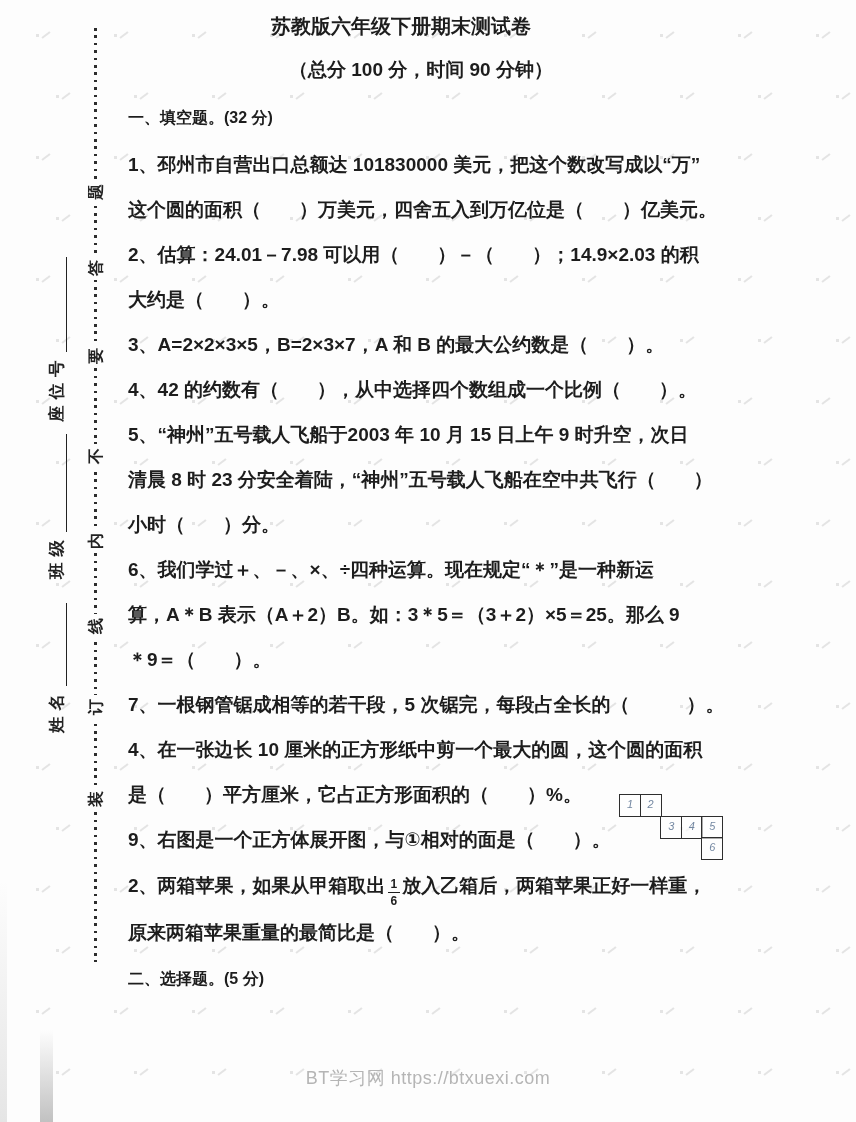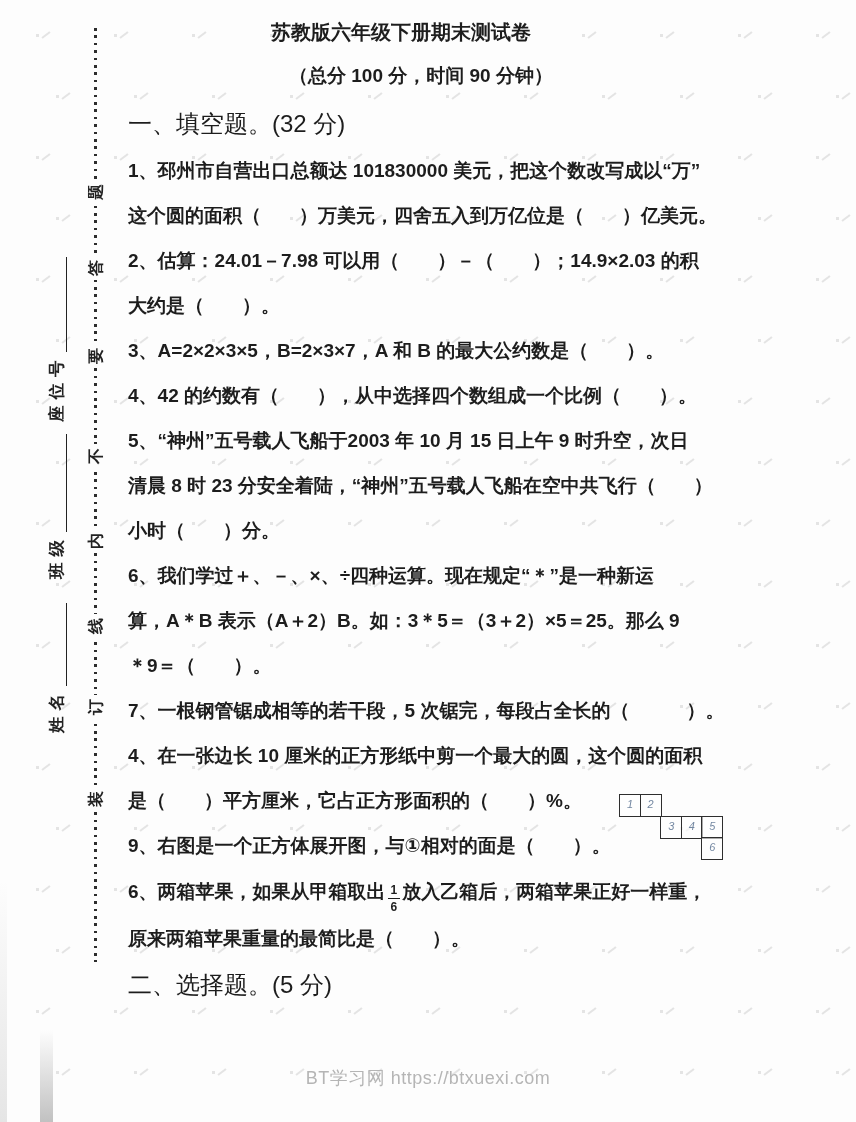--- a/index.html
+++ b/index.html
@@ -39,24 +39,24 @@
   .vfield{
     position:absolute;left:46px;height:21px;z-index:3;
     transform-origin:0 0;transform:rotate(-90deg);
     display:flex;align-items:flex-end;
     font-size:16.5px;font-weight:600;letter-spacing:6px;color:#222;
     white-space:nowrap;line-height:21px;
   }
   .vfield .vline{display:inline-block;border-bottom:1.6px solid #222;height:18px;margin-left:2px;}
 
   
-  .content{position:absolute;left:128px;top:18px;width:716px;z-index:2;}
+  .content{position:absolute;left:128px;top:12px;width:716px;z-index:2;}
   .title{font-size:20px;font-weight:700;text-align:center;padding-right:170px;height:28px;line-height:28px;margin-bottom:16px;white-space:nowrap;}
   .subtitle{font-size:19px;font-weight:600;text-align:center;padding-right:130px;height:28px;line-height:28px;margin-bottom:20px;white-space:nowrap;}
-  .sheading{font-size:24px;font-weight:400;height:28px;line-height:28px;margin-bottom:20px;white-space:nowrap;}
+  .sheading{font-size:16px;font-weight:700;height:28px;line-height:28px;margin-bottom:20px;white-space:nowrap;}
   .sheading.later{margin-top:6px;}
   .qline{font-size:19px;font-weight:600;line-height:26px;margin-bottom:19px;white-space:nowrap;}
 
   
   .frac{display:inline-block;vertical-align:middle;text-align:center;font-size:12px;line-height:1;font-weight:600;transform:translateY(6px);margin:0 2px;}
   .frac .num{display:block;border-bottom:1.4px solid var(--ink);padding:0 3px 2px;}
   .frac .den{display:block;padding-top:2px;}
 
   
   .net{position:absolute;left:619px;top:794px;width:112px;height:70px;z-index:2;}
@@ -316,21 +316,21 @@
         <div class="qline">5、“神州”五号载人飞船于2003 年 10 月 15 日上午 9 时升空，次日</div>
         <div class="qline">清晨 8 时 23 分安全着陆，“神州”五号载人飞船在空中共飞行（　　）</div>
         <div class="qline">小时（　　）分。</div>
         <div class="qline">6、我们学过＋、－、×、÷四种运算。现在规定“＊”是一种新运</div>
         <div class="qline">算，A＊B 表示（A＋2）B。如：3＊5＝（3＋2）×5＝25。那么 9</div>
         <div class="qline">＊9＝（　　）。</div>
         <div class="qline">7、一根钢管锯成相等的若干段，5 次锯完，每段占全长的（　　　）。</div>
         <div class="qline">4、在一张边长 10 厘米的正方形纸中剪一个最大的圆，这个圆的面积</div>
         <div class="qline">是（　　）平方厘米，它占正方形面积的（　　）%。</div>
         <div class="qline">9、右图是一个正方体展开图，与①相对的面是（　　）。</div>
-        <div class="qline"><span>6、两箱苹果，如果从甲箱取出</span><span class="frac"><span class="num">1</span><span class="den">6</span></span><span>放入乙箱后，两箱苹果正好一样重，</span></div>
+        <div class="qline"><span>2、两箱苹果，如果从甲箱取出</span><span class="frac"><span class="num">1</span><span class="den">6</span></span><span>放入乙箱后，两箱苹果正好一样重，</span></div>
         <div class="qline">原来两箱苹果重量的最简比是（　　）。</div>
         <div class="sheading later">二、选择题。(5 分)</div>
       </div>
   </div>
 
   <div id="net" class="net">
       <div class="ncell" style="left: 0px; top: 0px;">
         <span class="nnum">1</span>
       </div>
       <div class="ncell" style="left: 20.6px; top: 0px;">

